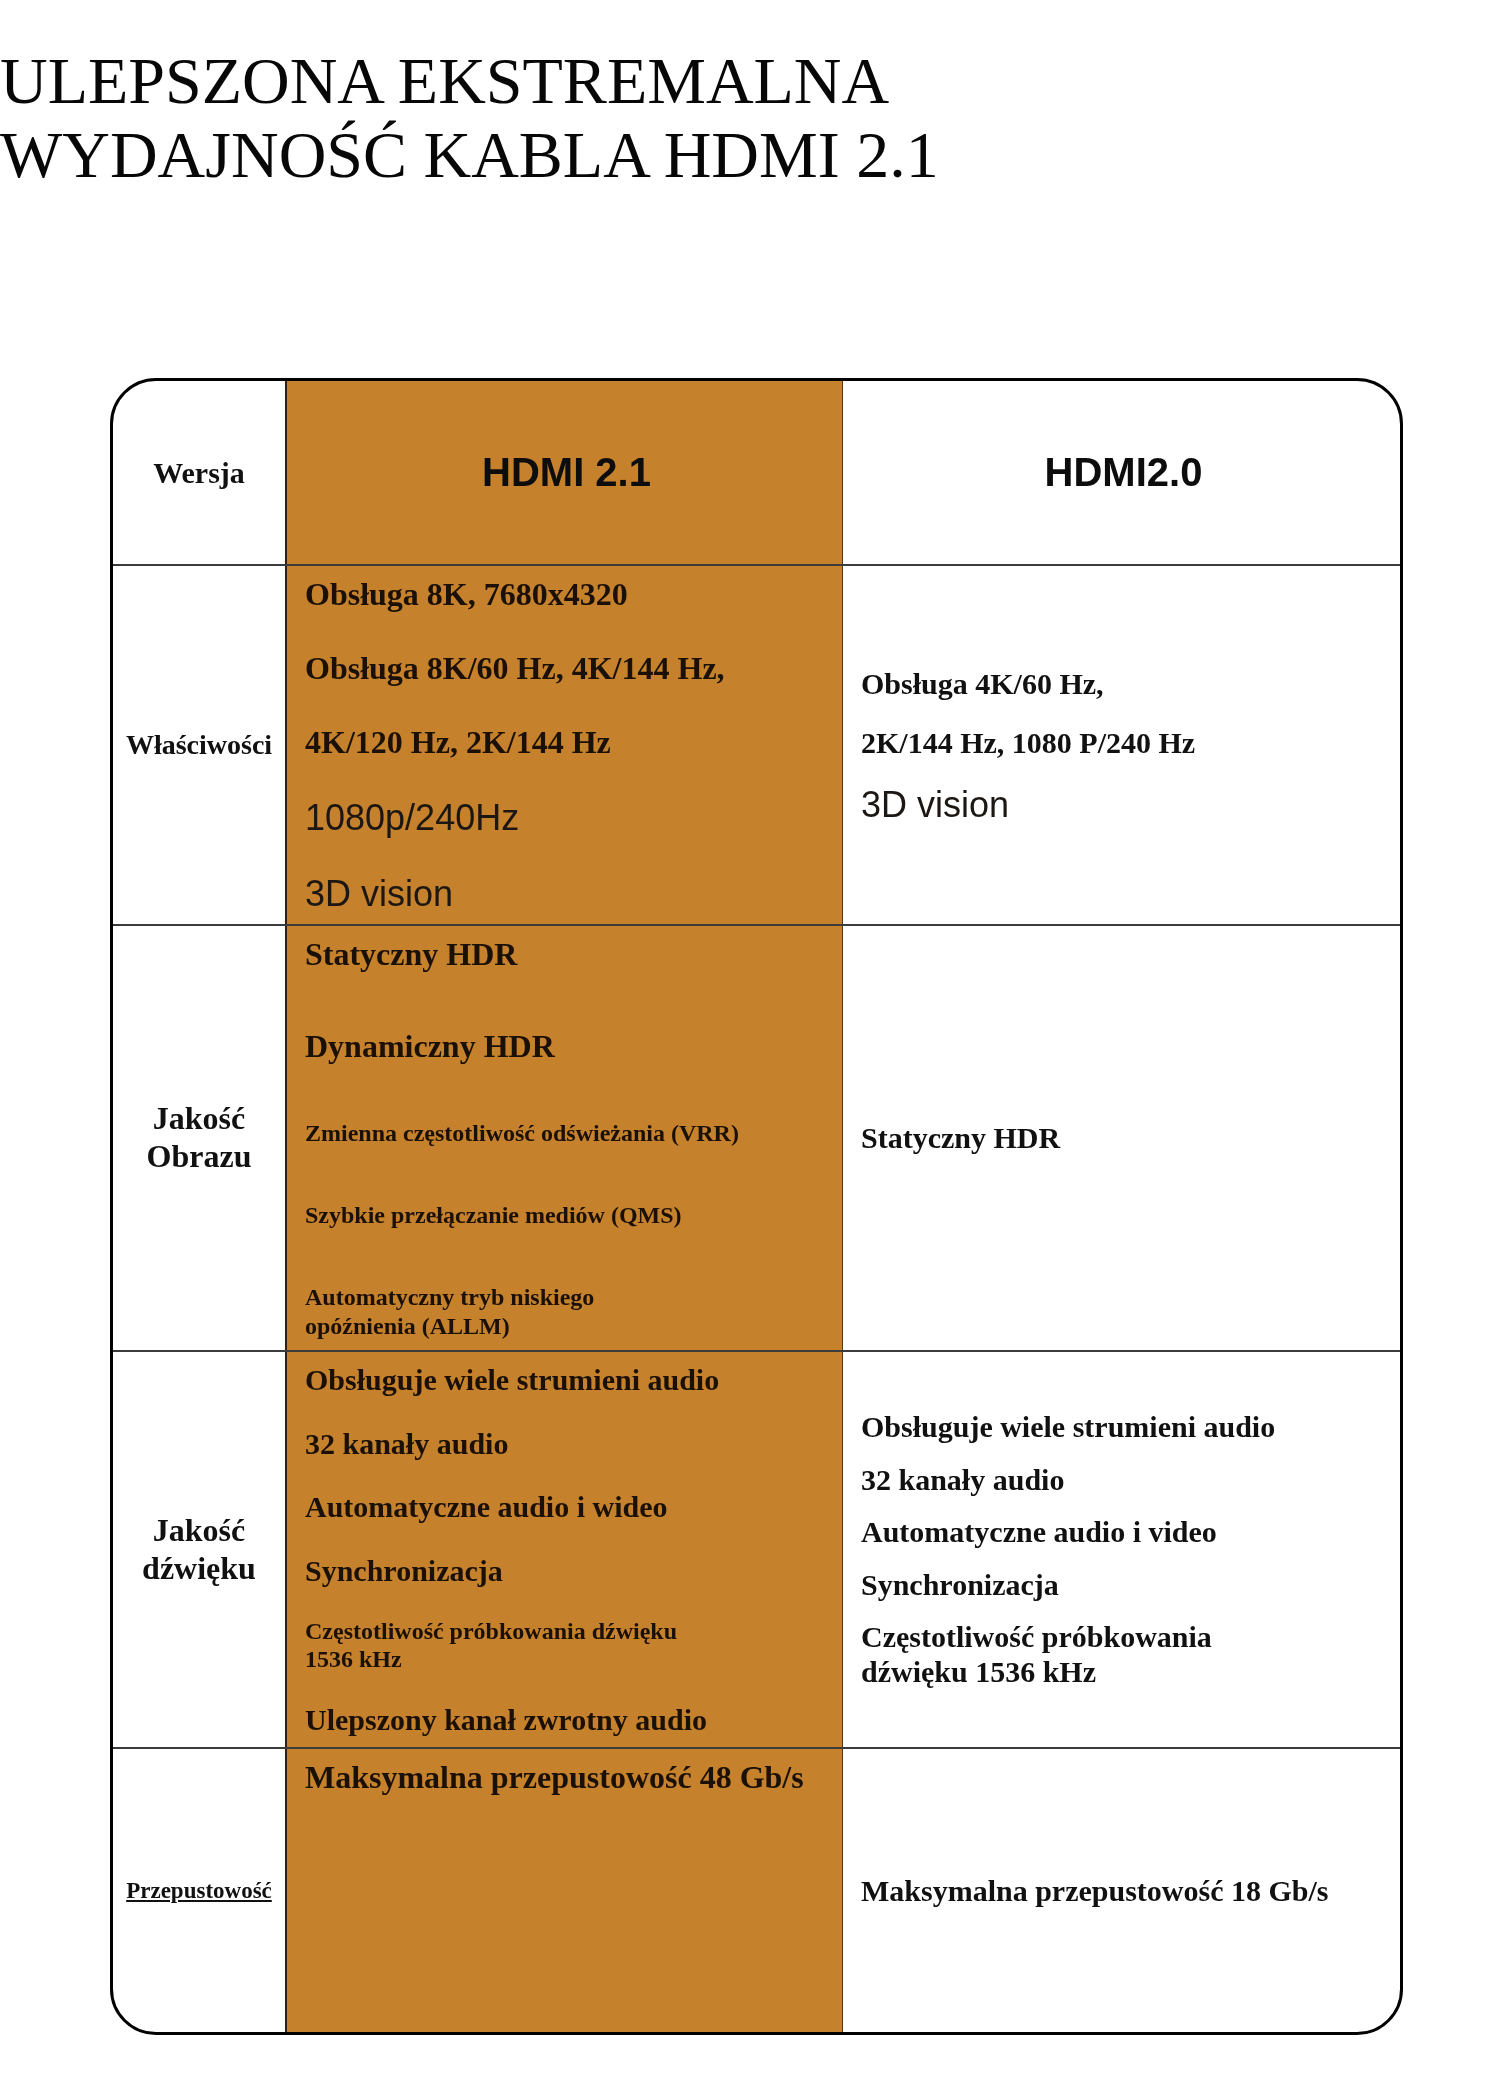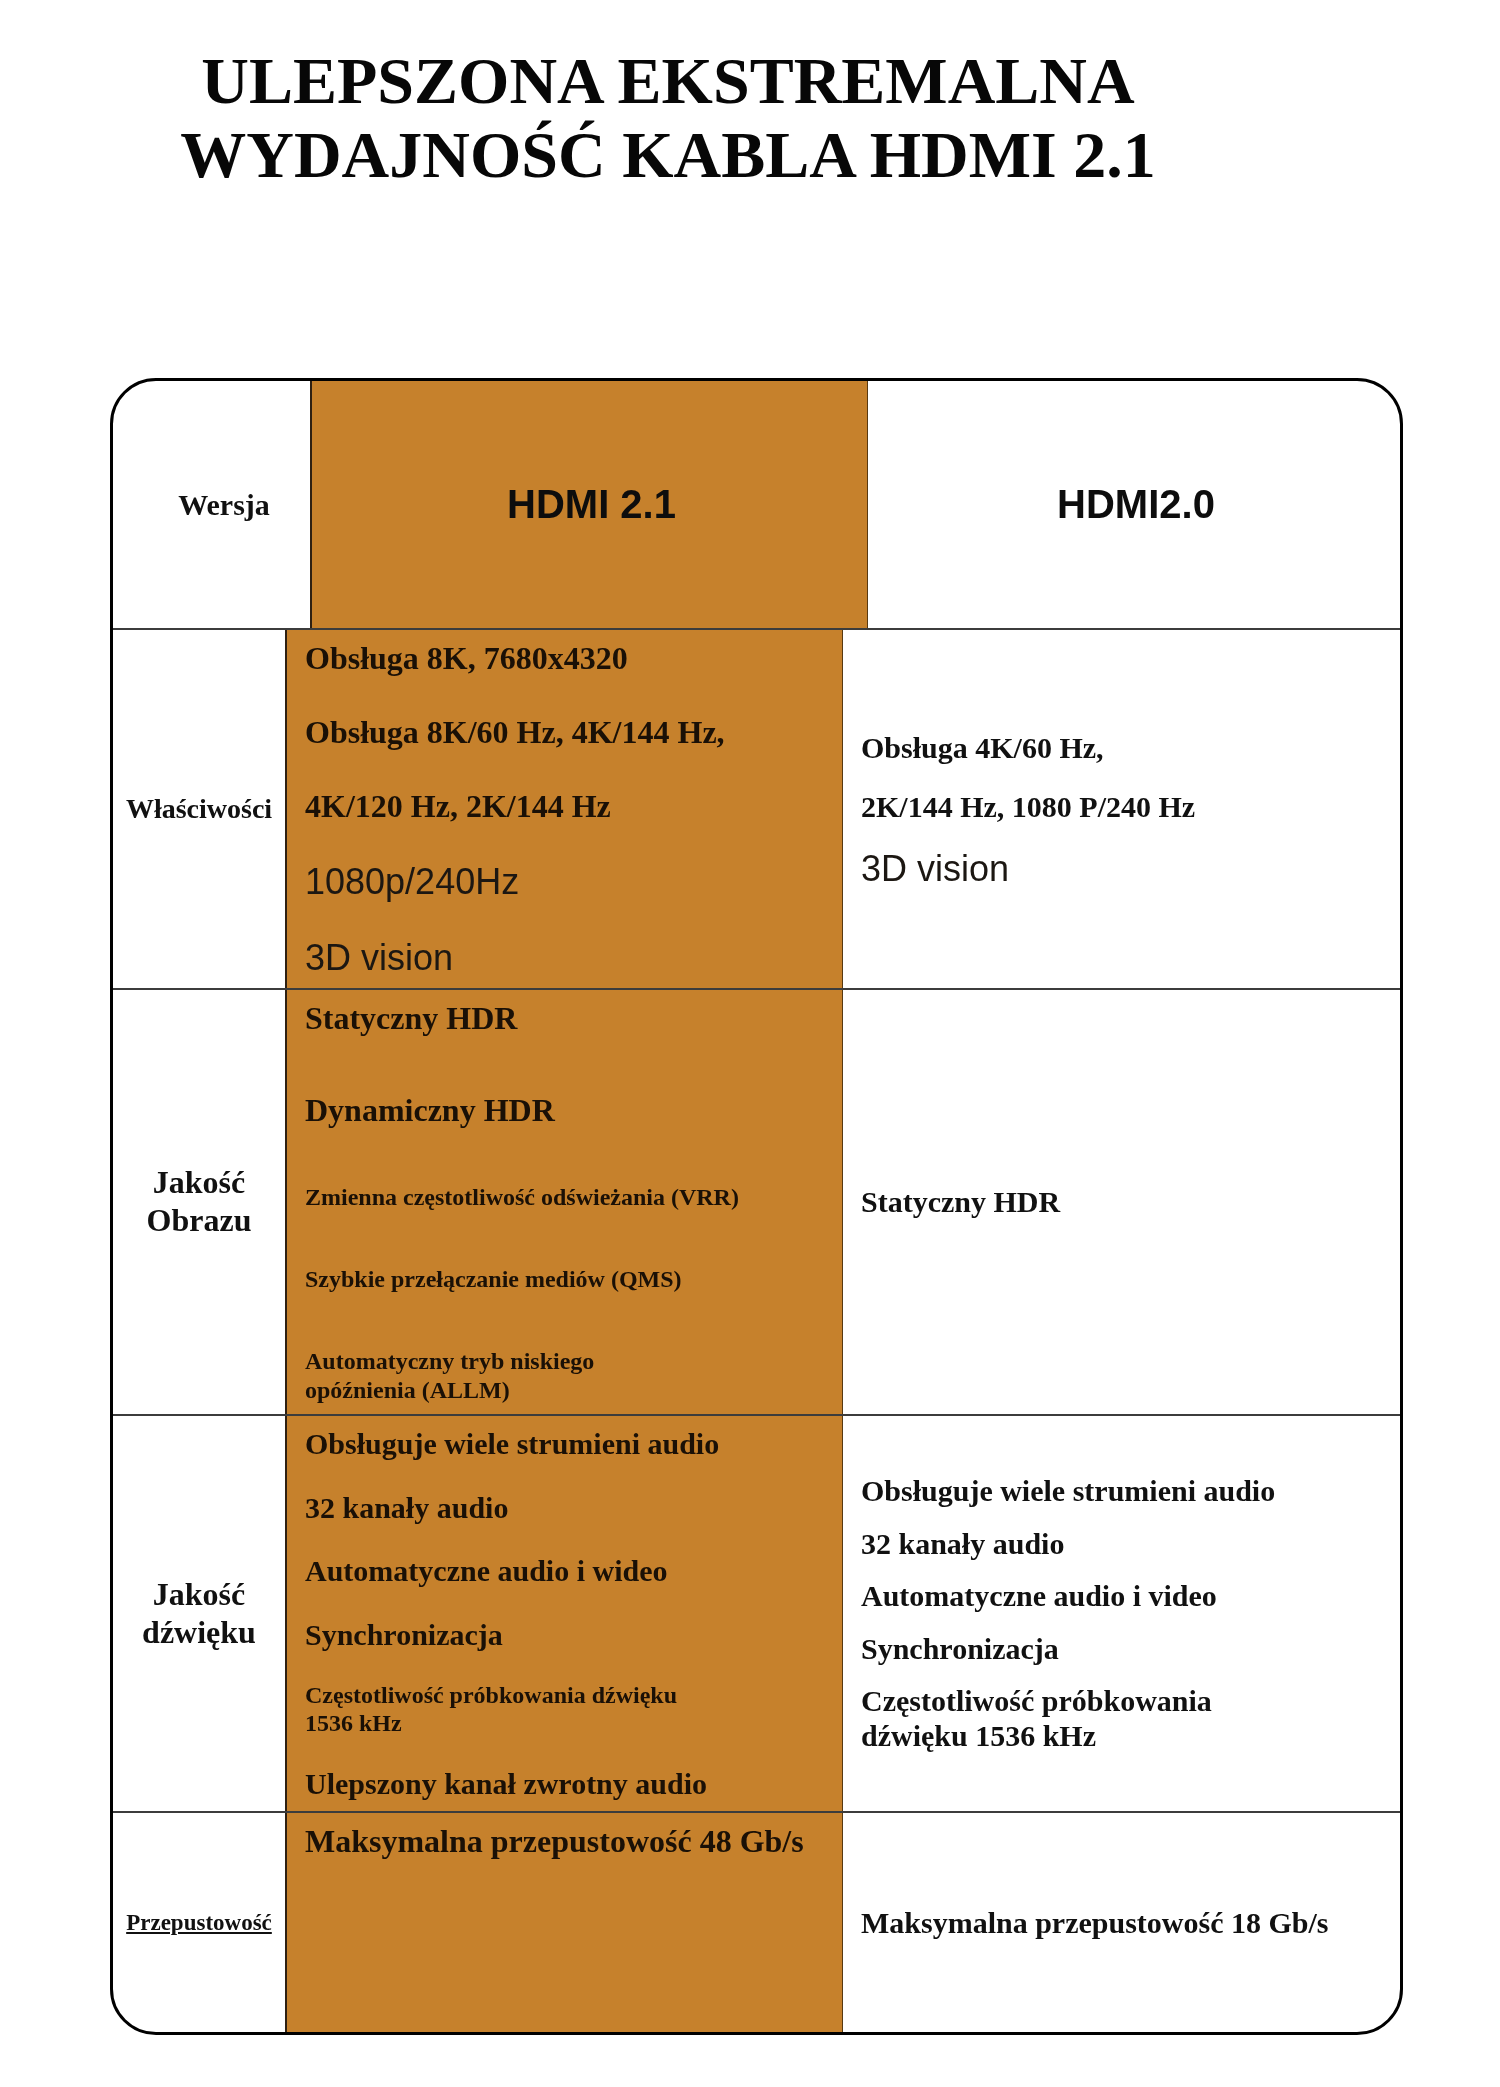--- a/index.html
+++ b/index.html
@@ -8,23 +8,22 @@
     background:#ffffff;
     position:relative;
     font-family:"Liberation Serif", serif;
     color:#111;
     overflow:hidden;
   }
   
   .title{
     position:absolute;
     left:0; top:44px; width:1336px;
-    text-align:center;
     font-family:"Liberation Serif", serif;
-    font-weight:700;
+    font-weight:400;
     font-size:66px;
     line-height:1.12;
     color:#070707;
     letter-spacing:0px;
   }
   
   .hdmi-table{
     position:absolute;
     left:110px; top:378px;
     width:1287px; height:1651px;
@@ -34,21 +33,21 @@
     display:flex;
     flex-direction:column;
     background:#fff;
   }
   .trow{
     display:grid;
     grid-template-columns:172px 558px 1fr;
     box-sizing:border-box;
     flex:0 0 auto;
   }
-  .trow.r-header{height:247px;margin-left:25px;}
+  .trow.r-header{height:183px;}
   .trow.r-features{height:360px;}
   .trow.r-picture{height:426px;}
   .trow.r-audio{height:397px;}
   .trow.r-bandwidth{flex:1 1 auto;}
   .trow + .trow{border-top:2px solid #3c3c3c;}
   .cell{
     display:flex;
     flex-direction:column;
     justify-content:center;
     align-items:flex-start;

